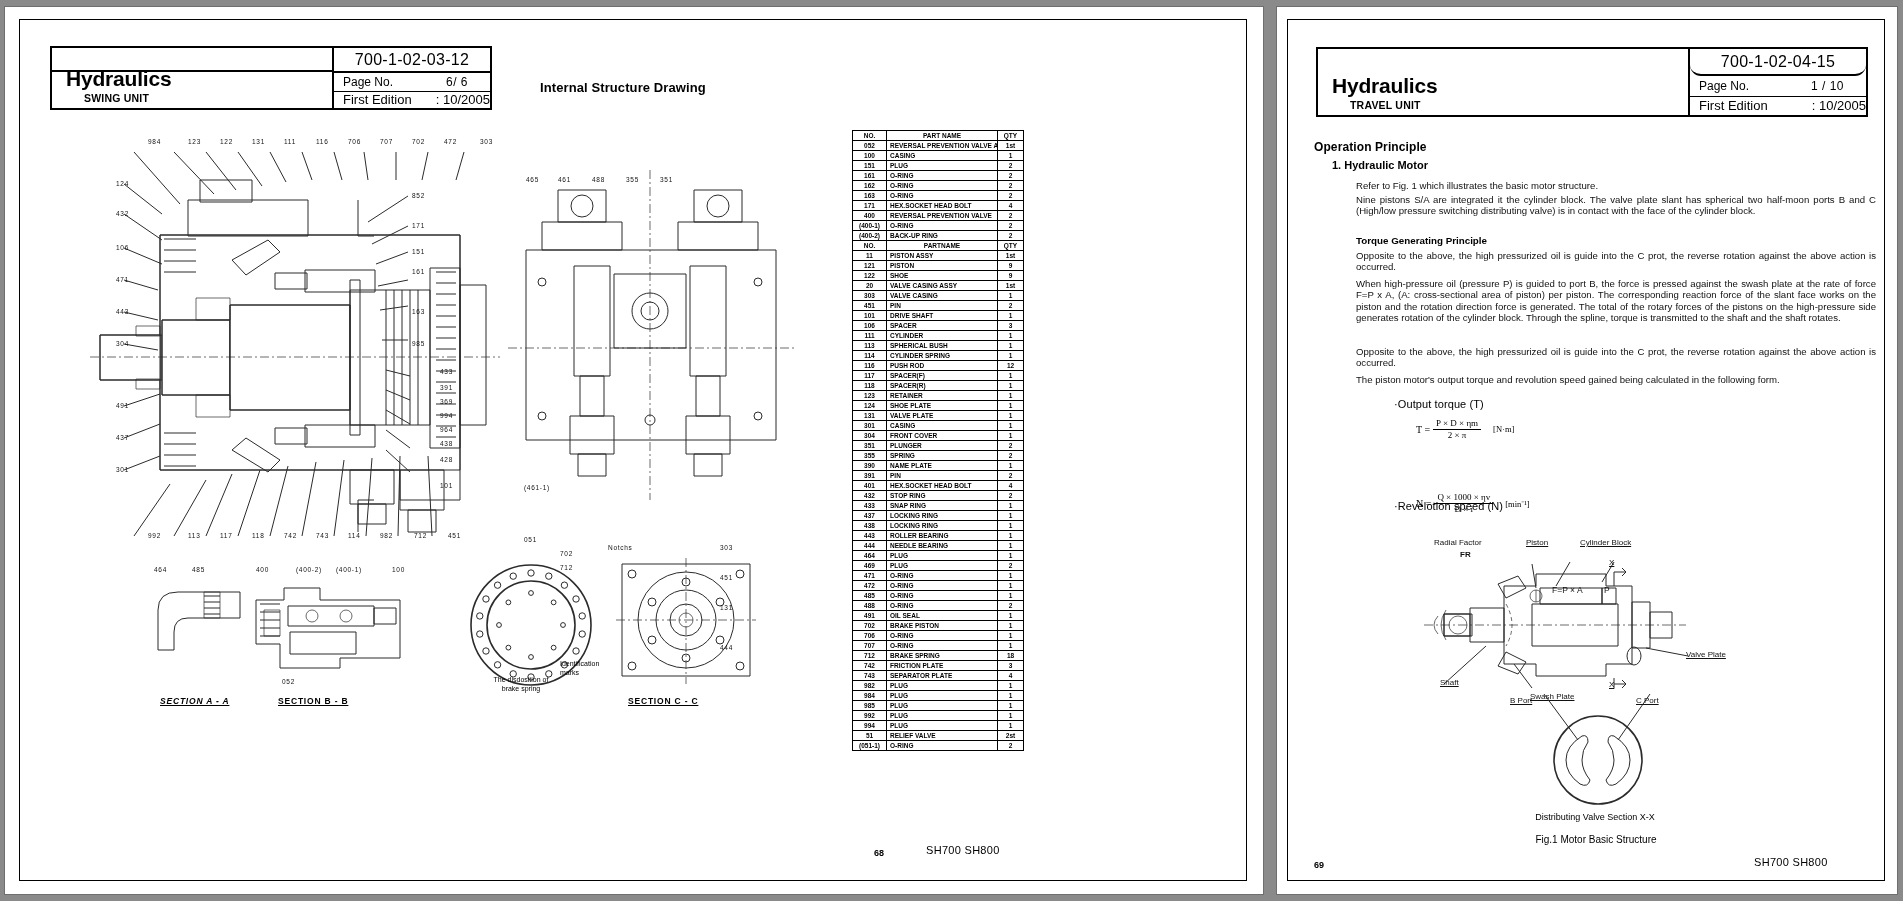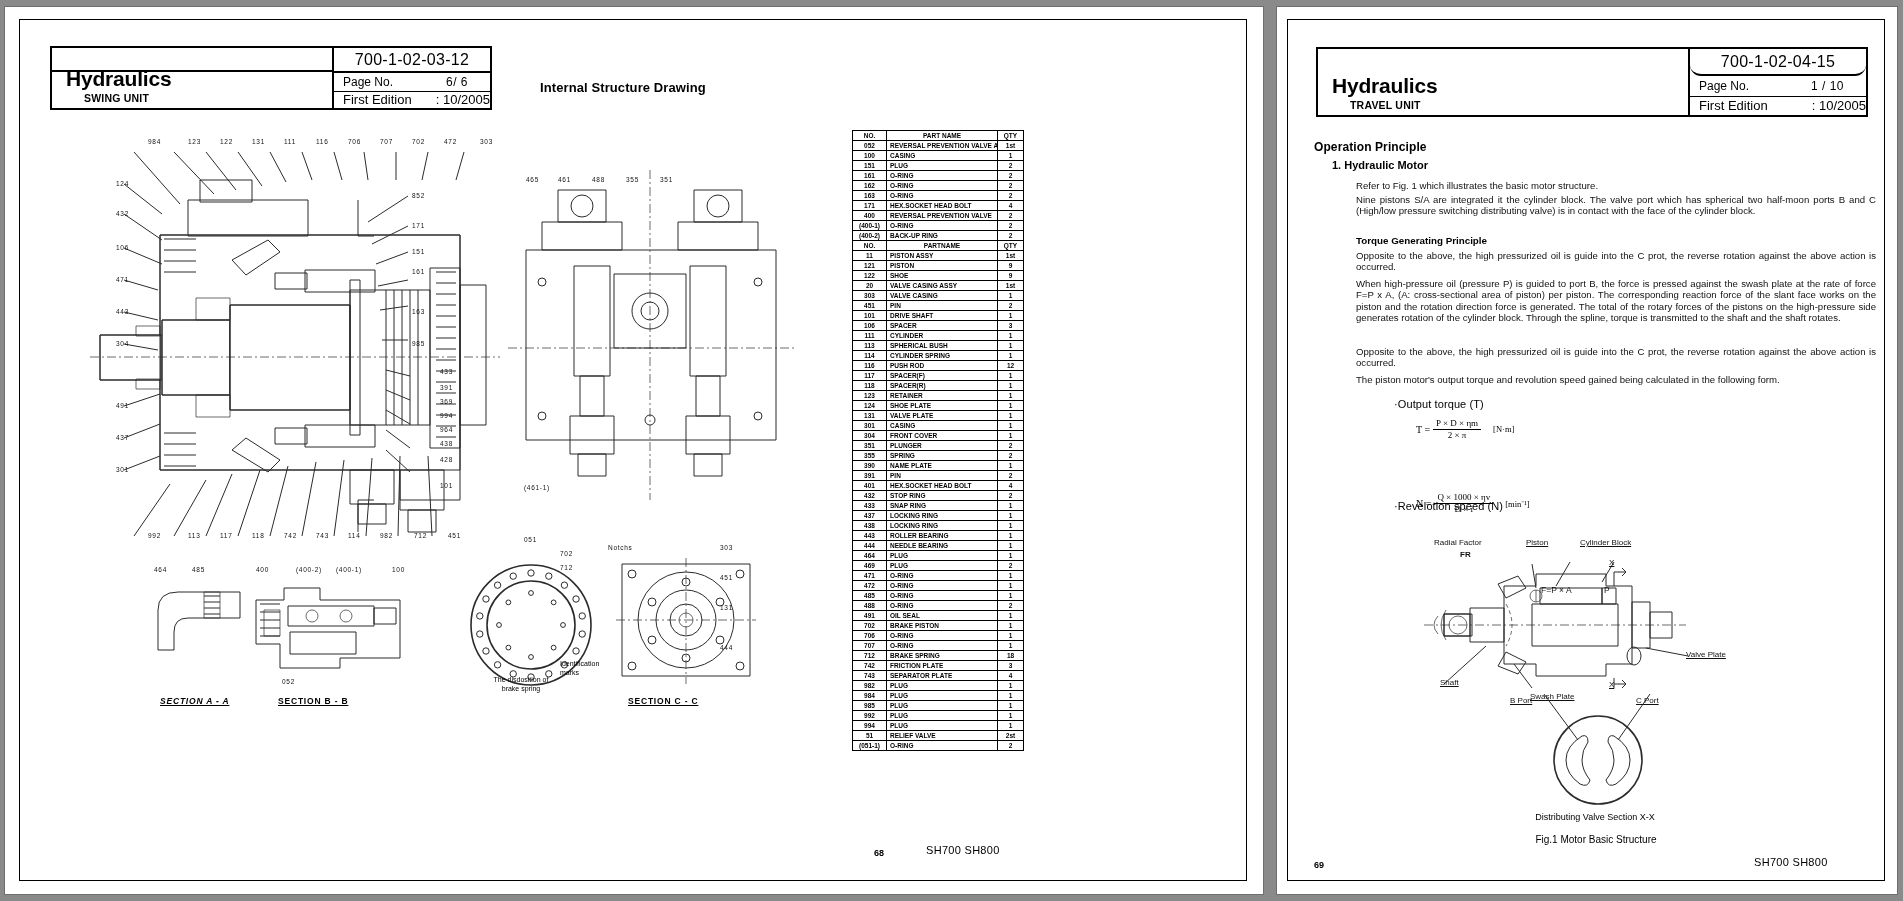--- a/index.html
+++ b/index.html
@@ -913,21 +913,21 @@
             <span>First Edition</span>
             <span class="v">: 10/2005</span>
           </div>
         </div>
       </div>
 
       <div class="r-h1">Operation Principle</div>
       <div class="r-h2">1. Hydraulic Motor</div>
 
       <div class="r-body" style="top:160px;">Refer to Fig. 1 which illustrates the basic motor structure.</div>
-      <div class="r-body" style="top:174px;">Nine pistons S/A are integrated it the cylinder block. The valve port which has spherical two half-moon ports B and C (High/low pressure switching distributing valve) is in contact with the face of the cylinder block.</div>
+      <div class="r-body" style="top:174px;">Nine pistons S/A are integrated it the cylinder block. The valve plate slant has spherical two half-moon ports B and C (High/low pressure switching distributing valve) is in contact with the face of the cylinder block.</div>
       <div class="r-sub" style="top:215px;">Torque Generating Principle</div>
       <div class="r-body" style="top:230px;">Opposite to the above, the high pressurized oil is guide into the C prot, the reverse rotation against the above action is occurred.</div>
       <div class="r-body" style="top:258px;">When high-pressure oil (pressure P) is guided to port B, the force is pressed against the swash plate at the rate of force F=P x A, (A: cross-sectional area of piston) per piston. The corresponding reaction force of the slant face works on the piston and the rotation direction force is generated. The total of the rotary forces of the pistons on the high-pressure side generates rotation of the cylinder block. Through the spline, torque is transmitted to the shaft and the shaft rotates.</div>
       <div class="r-body" style="top:326px;">Opposite to the above, the high pressurized oil is guide into the C prot, the reverse rotation against the above action is occurred.</div>
       <div class="r-body" style="top:354px;">The piston motor's output torque and revolution speed gained being calculated in the following form.</div>
 
       <div class="f-head" style="left:106px; top:378px;">·Output torque (T)</div>
       <div class="frac" style="left:128px; top:398px;">
         <span class="lhs">T =</span>
         <span class="stack">
@@ -995,21 +995,21 @@
           <line x1="8" y1="124" x2="50" y2="86"></line>
           <line x1="96" y1="128" x2="78" y2="104"></line>
           <line x1="252" y1="96" x2="210" y2="88"></line>
         </g>
       </svg>
 
       <div class="fig-lbl" style="left:146px; top:518px;">Radial Factor</div>
       <div class="fig-lbl" style="left:172px; top:530px;font-weight:bold;">FR</div>
       <div class="fig-lbl u" style="left:238px; top:518px;">Piston</div>
       <div class="fig-lbl u" style="left:292px; top:518px;">Cylinder Block</div>
-      <div class="fig-lbl" style="left:253px; top:565px; font-size:8.5px;">F=P × A</div>
+      <div class="fig-lbl" style="left:264px; top:565px; font-size:8.5px;">F=P × A</div>
       <div class="fig-lbl" style="left:316px; top:565px; font-size:8.5px;">P</div>
       <div class="fig-lbl u" style="left:321px; top:538px;">X</div>
       <div class="fig-lbl u" style="left:321px; top:660px;">X</div>
       <div class="fig-lbl u" style="left:398px; top:630px;">Valve Plate</div>
       <div class="fig-lbl u" style="left:152px; top:658px;">Shaft</div>
       <div class="fig-lbl u" style="left:242px; top:672px;">Swash Plate</div>
 
       <svg class="dwgsvg" style="left:250px; top:690px;" width="120" height="100" viewBox="0 0 120 100">
         <circle cx="60" cy="50" r="44" class="bold"></circle>
         <path d="M44,26 Q28,36 28,50 Q28,64 42,74 Q50,78 52,70 Q44,60 44,50 Q44,40 50,32 Q50,24 44,26 Z"></path>

